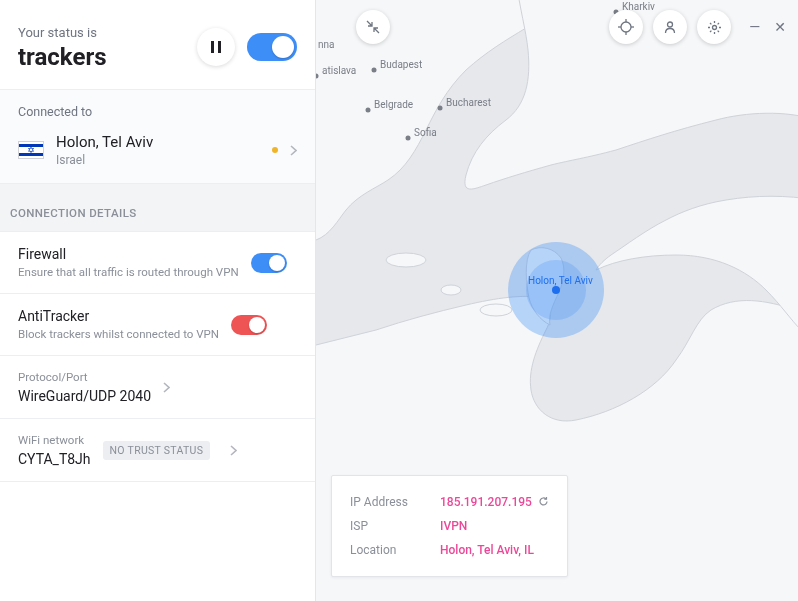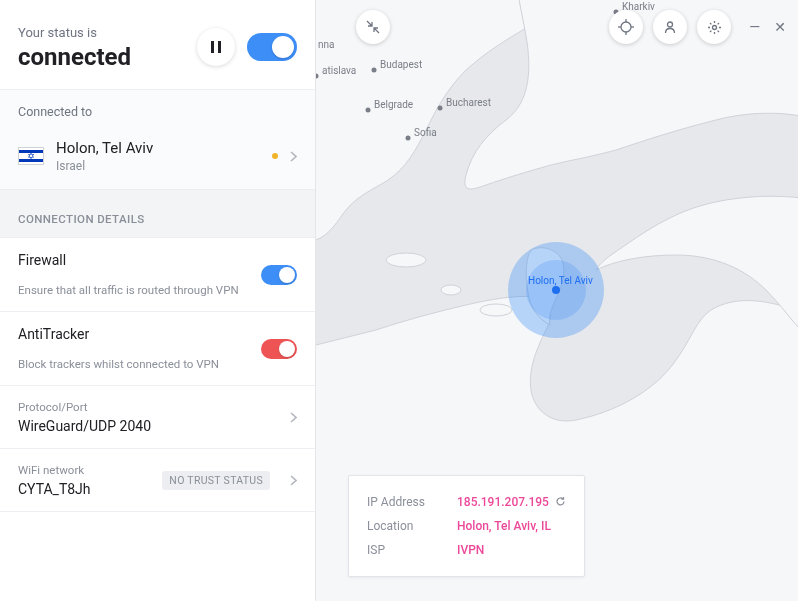--- a/index.html
+++ b/index.html
@@ -16,41 +16,41 @@
   .pause-btn svg { width: 10px; height: 12px; }
   .toggle { width: 50px; height: 28px; border-radius: 14px; position: relative; cursor: pointer; }
   .toggle.on { background: #3e8ef7; }
   .toggle.on.red { background: #ef5455; }
   .toggle .knob { width: 22px; height: 22px; border-radius: 50%; background: #fff; position: absolute; top: 3px; right: 3px; box-shadow: 0 1px 2px rgba(0,0,0,0.2); }
   .toggle-sm { width: 36px; height: 20px; border-radius: 10px; }
   .toggle-sm .knob { width: 16px; height: 16px; top: 2px; right: 2px; }
 
   
   .server-block { padding: 14px 18px 16px 18px; border-bottom: 1px solid #eceef1; background:#fafbfc; }
-  .server-block .label { font-size: 12.5px; color: #6f7581; margin-bottom: 20px; }
+  .server-block .label { font-size: 12.5px; color: #6f7581; margin-bottom: 14px; }
   .server-row { display: flex; align-items: center; gap: 12px; cursor: pointer; }
   .flag { width: 26px; height: 18px; background: #fff; border: 1px solid #d0d2d7; position: relative; flex-shrink: 0; }
   .flag .stripe { position:absolute; left:0; right:0; height:3px; background:#0038b8; }
   .flag .stripe.top { top:2px; } .flag .stripe.bot { bottom:2px; }
   .flag .star { position:absolute; top:50%; left:50%; transform:translate(-50%,-50%); color:#0038b8; font-size:9px; line-height:1; }
   .server-name { flex: 1; }
   .server-name .city { font-size: 15px; color:#202025; }
   .server-name .country { font-size: 12px; color:#8a8f99; margin-top:2px; }
   .load-dot { width:6px; height:6px; border-radius:50%; background:#f0b429; }
   .chevron { color:#b3b6be; }
 
   
-  .section-header { padding: 18px 18px 10px 18px; background:#f3f4f6; border-bottom:1px solid #eceef1; }
+  .section-header { padding: 18px 18px 10px 10px; background:#f3f4f6; border-bottom:1px solid #eceef1; }
   .section-header span { font-size:11.5px; letter-spacing:0.4px; color:#8a8f99; font-weight:500; }
 
   
   .option { padding: 14px 18px; border-bottom:1px solid #eceef1; background:#fff; }
-  .option .row { display:flex; align-items:center; justify-content:space-between; gap:12px; }
+  .option .row { display:flex; align-items:center; justify-content:flex-start; gap:12px; }
   .option .title { font-size:14px; color:#202025; }
-  .option .sub { font-size:11.5px; color:#8a8f99; margin-top:15px; }
+  .option .sub { font-size:11.5px; color:#8a8f99; margin-top:3px; }
   .option.clickable { cursor:pointer; }
   .option .label-top { font-size:11.5px; color:#8a8f99; margin-bottom:4px; }
   .option .value { font-size:14px; color:#202025; }
   .badge { font-size:10.5px; letter-spacing:0.3px; color:#8a8f99; background:#eceef1; padding:3px 7px; border-radius:3px; }
   .right-group { display:flex; align-items:center; gap:20px; }
 
   
   .map-svg { position:absolute; inset:0; }
   .land { fill:#f6f7f9; stroke:#cfd2d8; stroke-width:1; }
   .water { fill:#e6e8ec; }
@@ -61,36 +61,36 @@
   .loc-label { font-size:10px; fill:#1e6ef0; }
 
   .map-topbar { position:absolute; top:10px; left:0; right:0; display:flex; justify-content:space-between; padding:0 12px; pointer-events:none; }
   .map-topbar > * { pointer-events:auto; }
   .collapse-btn { width:34px; height:34px; border-radius:50%; background:#fff; border:none; box-shadow:0 1px 4px rgba(0,0,0,0.18); display:flex; align-items:center; justify-content:center; cursor:pointer; margin-left:28px; }
   .top-right { display:flex; gap:10px; align-items:center; }
   .icon-btn { width:34px; height:34px; border-radius:50%; background:#fff; border:none; box-shadow:0 1px 4px rgba(0,0,0,0.18); display:flex; align-items:center; justify-content:center; cursor:pointer; color:#6f7581; }
   .window-ctrls { display:flex; gap:14px; margin-left:8px; color:#6f7581; }
   .window-ctrls span { cursor:pointer; font-size:14px; line-height:1; }
 
-  .info-card { position:absolute; left:32px; bottom:24px; background:#fff; border:1px solid #e2e4e9; border-radius:2px; box-shadow:0 1px 3px rgba(0,0,0,0.06); padding:14px 18px; min-width:220px; }
+  .info-card { position:absolute; left:15px; bottom:24px; background:#fff; border:1px solid #e2e4e9; border-radius:2px; box-shadow:0 1px 3px rgba(0,0,0,0.06); padding:14px 18px; min-width:220px; }
   .info-card table { border-collapse:collapse; }
   .info-card td { font-size:12px; padding:5px 0; }
   .info-card td.k { color:#8a8f99; width:90px; }
   .info-card td.v { color:#ec4899; font-weight:500; }
   .refresh { color:#8a8f99; margin-left:6px; cursor:pointer; }
 </style>
 </head>
 <body>
 
 <div class="sidebar">
 
   <div class="status-block">
     <div class="status-text">
       <small>Your status is</small>
-      <h1>connected</h1>
+      <h1>trackers</h1>
     </div>
     <div class="status-controls">
       <button class="pause-btn">
         <svg viewBox="0 0 10 12">
             <rect x="0" y="0" width="3" height="12" fill="#202025"></rect>
             <rect x="7" y="0" width="3" height="12" fill="#202025"></rect>
           </svg>
       </button>
       <div class="toggle on">
           <div class="knob"></div>
@@ -271,23 +271,23 @@
     <table>
       <tbody>
           <tr>
         <td class="k">IP Address</td>
         <td class="v"><span>185.191.207.195</span><span class="refresh"><svg width="11" height="11" viewBox="0 0 11 11" style="vertical-align:-1px">
                   <path d="M9 5.5 A3.5 3.5 0 1 1 8 3" stroke="#8a8f99" stroke-width="1.2" fill="none"></path>
                   <path d="M8.5 1 L8.5 3.2 L6.3 3.2" stroke="#8a8f99" stroke-width="1.2" fill="none"></path>
                 </svg></span></td>
       </tr>
       <tr>
+        <td class="k">ISP</td>
+        <td class="v">IVPN</td>
+      </tr>
+      <tr>
         <td class="k">Location</td>
         <td class="v">Holon, Tel Aviv, IL</td>
       </tr>
-      <tr>
-        <td class="k">ISP</td>
-        <td class="v">IVPN</td>
-      </tr>
     </tbody>
       </table>
   </div>
 </div>
 
 </body></html>

